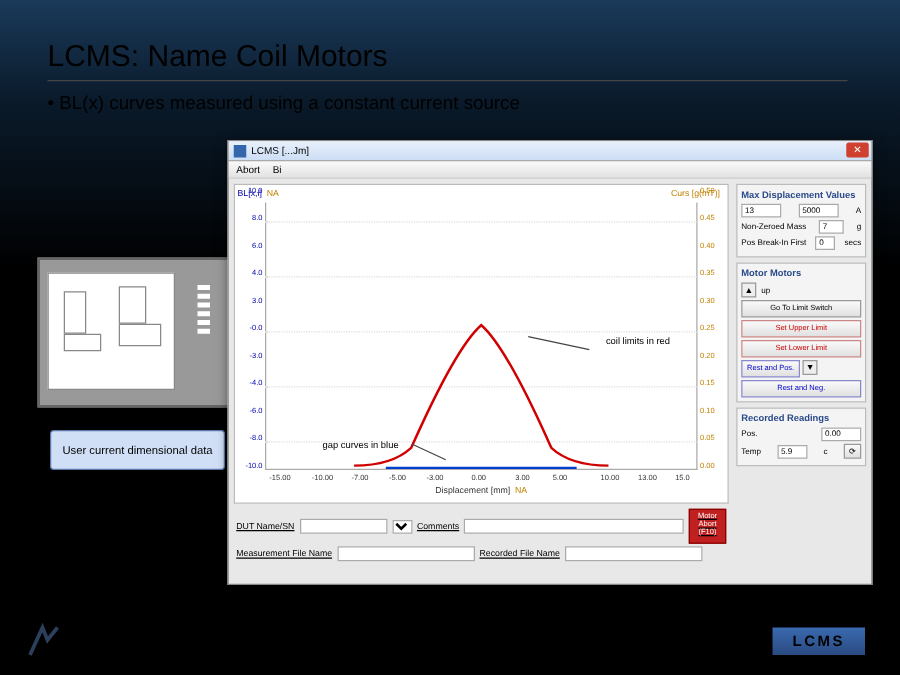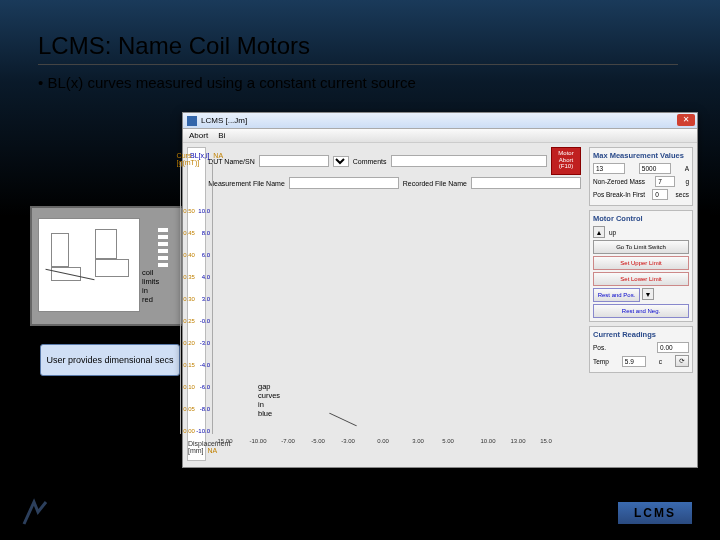--- a/index.html
+++ b/index.html
@@ -118,21 +118,23 @@
     gap: 10px;
     border-bottom: 1px solid #ccc;
   }
   .app-body {
     display: flex;
     height: calc(100% - 30px);
   }
   .chart-col {
     flex: 1;
     display: flex;
-    padding: 4px 2px 2px 4px;
+    flex-direction: column;
+    padding: 4px 2px 16px 4px;
+    text-decoration: underline;
   }
   .chart-area {
     flex: 1;
     background: #fff;
     border: 1px solid #bbb;
     position: relative;
     margin-bottom: 4px;
   }
   .side-col {
     width: 112px;
@@ -331,21 +333,21 @@
   </div>
   <div class="diagram-controls">
     <div></div>
       <div></div>
       <div></div>
       <div></div>
       <div></div>
       <div></div>
   </div>
 </div>
-<div class="caption-box">User provides dimensional secs</div>
+<div class="caption-box">User current dimensional data</div>
 
 <div class="app-window">
   <div class="titlebar">
     <div class="icon"></div>
     <span>LCMS [...Jm]</span>
     <div class="closebtn">✕</div>
   </div>
   <div class="menubar">
     <span>Abort</span>
     <span>Bi</span>
@@ -436,56 +438,56 @@
           <input style="width: 110px;">
           <label>Recorded File Name</label>
           <input style="width: 110px;">
         </div>
       </div>
     </div>
 
     <div class="side-col">
 
       <div class="panel">
-        <div class="panel-title">Max Measurement Values</div>
+        <div class="panel-title">Max Displacement Values</div>
         <div class="field-row">
           <input class="mini-input" value="13" style="">
           <input class="mini-input" value="5000" style="">
           <span>A</span>
         </div>
         <div class="field-row">
           <span>Non-Zeroed Mass</span>
           <input class="mini-input" style="width: 20px;" value="7">
           <span>g</span>
         </div>
         <div class="field-row">
           <span>Pos Break-In First</span>
           <input class="mini-input" style="width: 16px;" value="0">
           <span>secs</span>
         </div>
       </div>
 
       <div class="panel">
-        <div class="panel-title">Motor Control</div>
+        <div class="panel-title">Motor Motors</div>
         <div class="field-row" style="justify-content:flex-start;gap:4px;">
           <div class="arrow-btn">▲</div>
           <span>up</span>
         </div>
         <div class="motor-grid">
           <div class="btn" style="grid-column:1/3">Go To Limit Switch</div>
           <div class="btn red" style="grid-column:1/3">Set Upper Limit</div>
           <div class="btn red" style="grid-column:1/3">Set Lower Limit</div>
           <div class="btn blue">Rest and Pos.</div>
           <div class="arrow-btn">▼</div>
           <div class="btn blue" style="grid-column:1/3">Rest and Neg.</div>
         </div>
       </div>
 
       <div class="panel">
-        <div class="panel-title">Current Readings</div>
+        <div class="panel-title">Recorded Readings</div>
         <div class="field-row">
           <span>Pos.</span>
           <input class="mini-input" value="0.00" style="">
         </div>
         <div class="field-row">
           <span>Temp</span>
           <input class="mini-input" style="width: 24px;" value="5.9">
           <span>c</span>
           <div class="btn" style="width:14px">⟳</div>
         </div>

